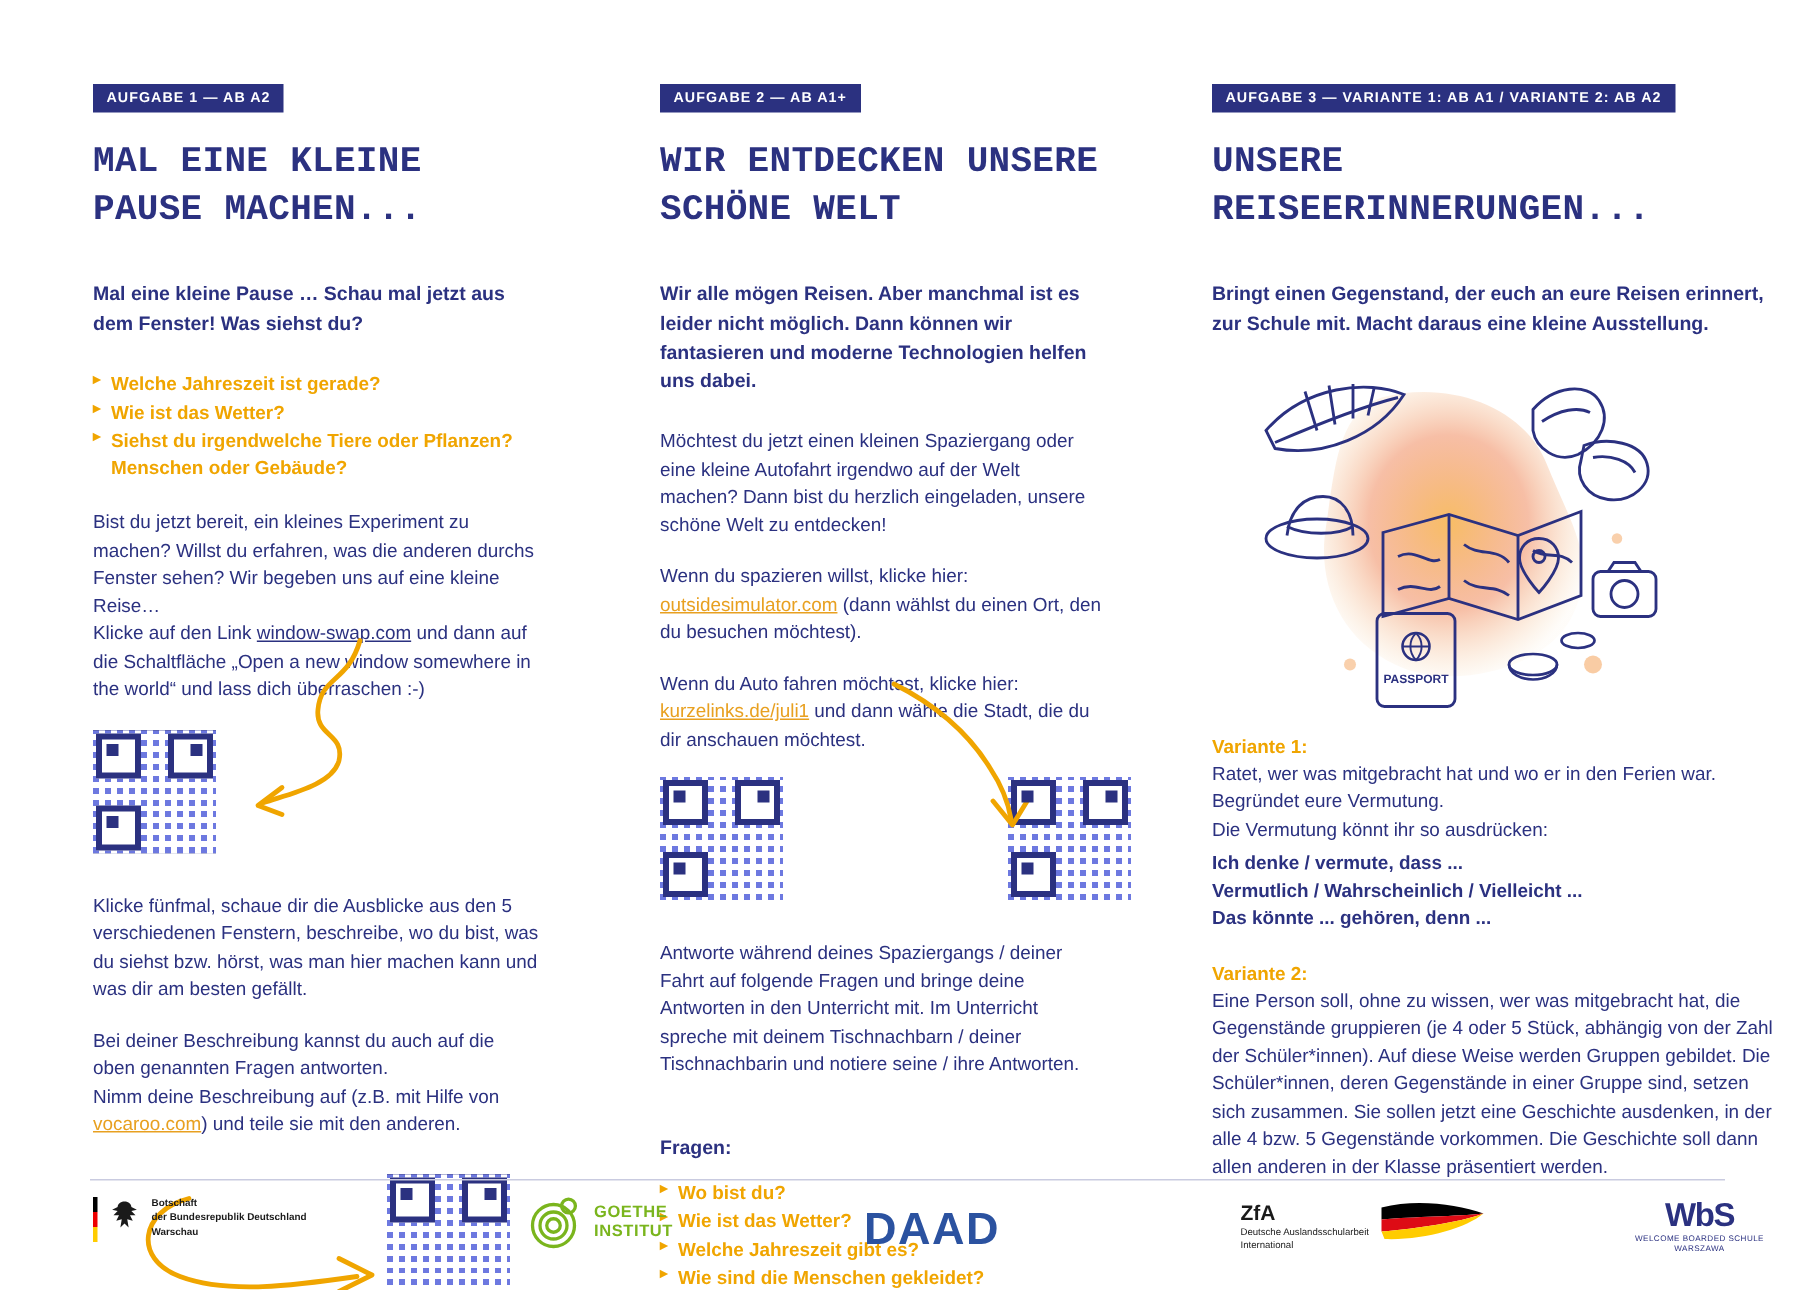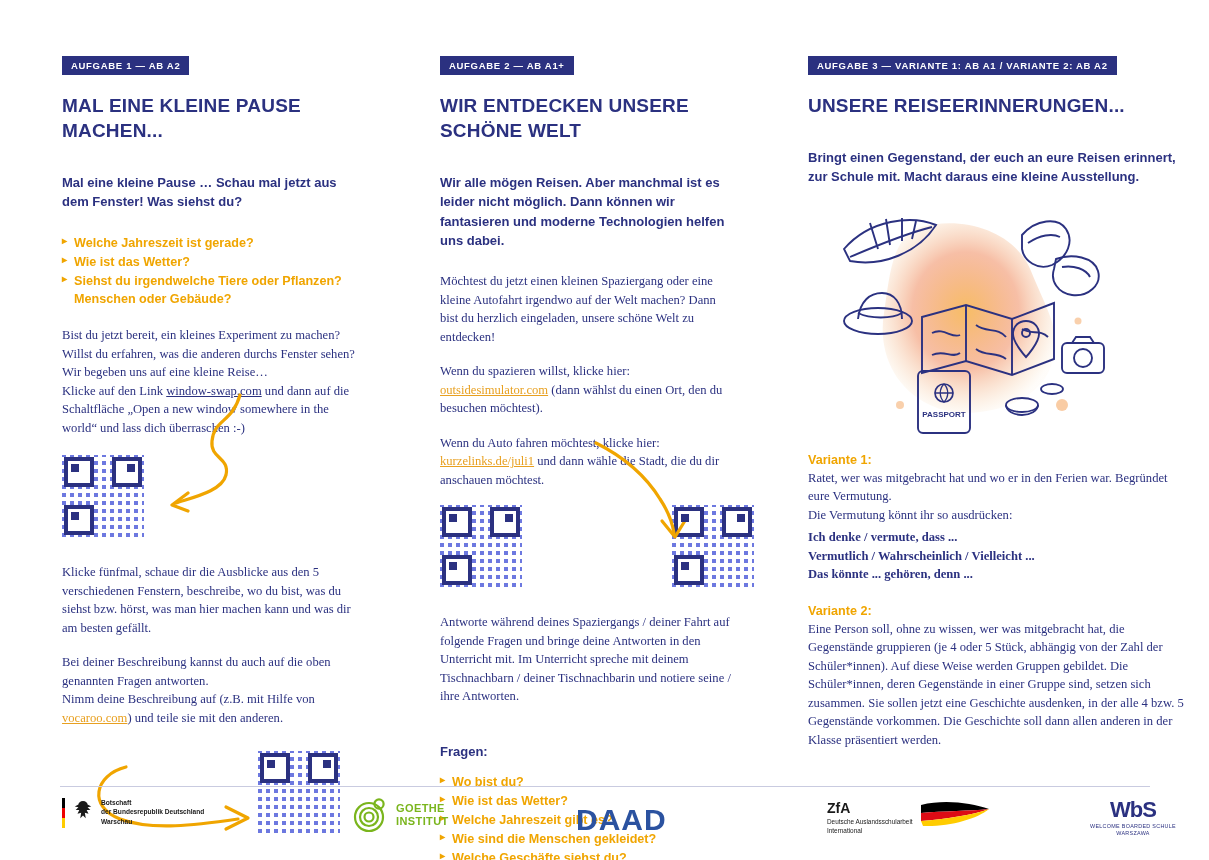--- a/index.html
+++ b/index.html
@@ -43,41 +43,41 @@
     background: #2b3180;
     color: #ffffff;
     font-size: 9.5px;
     font-weight: bold;
     letter-spacing: 0.7px;
     padding: 4px 9px 4px 9px;
     margin-bottom: 18px;
     white-space: nowrap;
   }
   h1.title {
-    font-size: 19px;
+    font-size: 24px;
     line-height: 1.32;
     font-weight: bold;
     letter-spacing: 0.2px;
     margin: 0 0 30px 0;
     color: #2b3180;
     text-transform: uppercase;
+    font-family: Liberation Mono, monospace;
   }
   .lead {
     font-size: 13px;
     line-height: 1.48;
     font-weight: bold;
     margin: 0 0 22px 0;
     color: #2b3180;
   }
   .body-text {
     font-size: 12.6px;
     line-height: 1.47;
     margin: 0 0 16px 0;
     color: #2b3180;
-    font-family: Liberation Serif, serif;
   }
   .bullets {
     margin: 0 0 18px 0;
     padding: 0;
     list-style: none;
   }
   .bullets li {
     font-size: 12.6px;
     line-height: 1.44;
     font-weight: bold;

